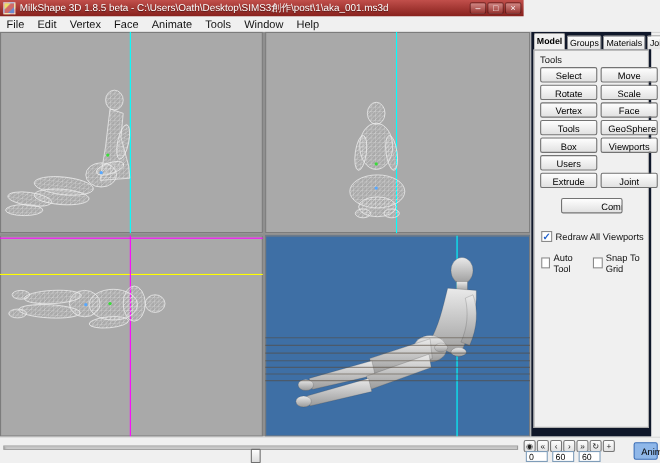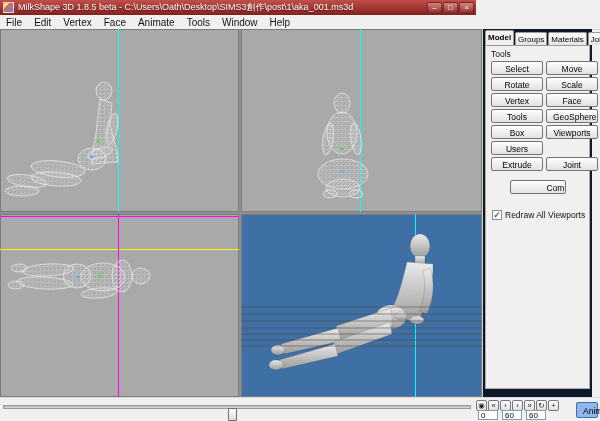--- a/index.html
+++ b/index.html
@@ -231,20 +231,30 @@
       <button class="btn">Users</button>
       <span class="spacer"></span>
       <button class="btn">Extrude</button>
       <button class="btn">Joint</button>
     </div>
     <button class="btn comment">Comment</button>
     <div class="cbrow">
       <span class="cb">✓</span>
       <span>Redraw All Viewports</span>
     </div>
+    <div class="cbrow pair">
+      <span class="cbgroup">
+        <span class="cb"></span>
+        <span>Auto Tool</span>
+      </span>
+      <span class="cbgroup">
+        <span class="cb"></span>
+        <span>Snap To Grid</span>
+      </span>
+    </div>
   </div>
 </div>
 
 <div class="bottombar">
   <div class="slider-track">
     <div class="slider-thumb"></div>
   </div>
   <div class="transport">
     <button class="tbtn">◉</button>
     <button class="tbtn">«</button>

